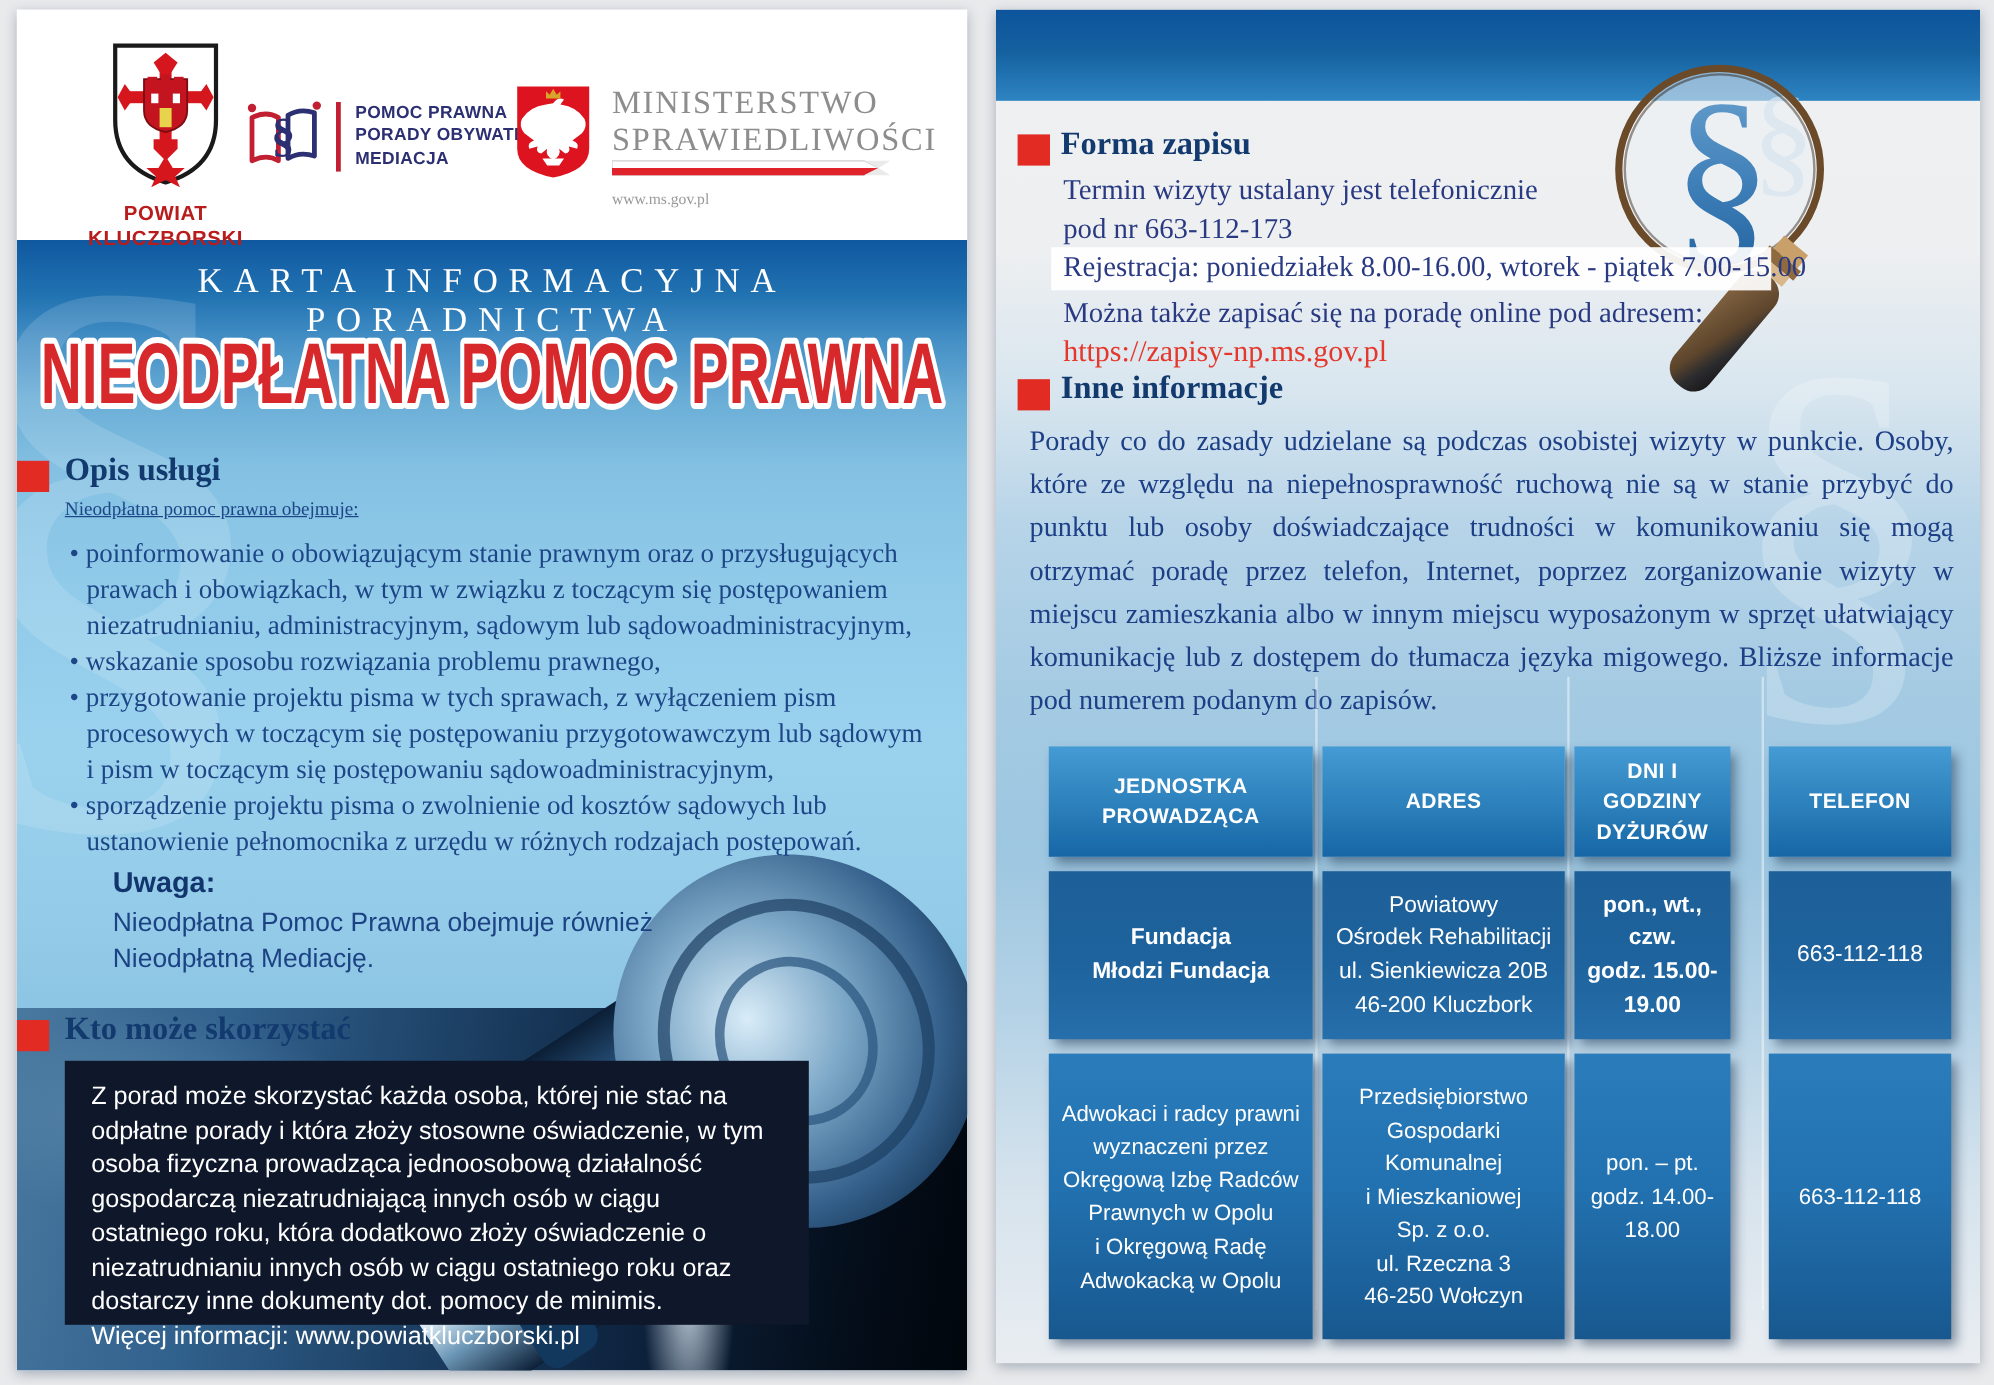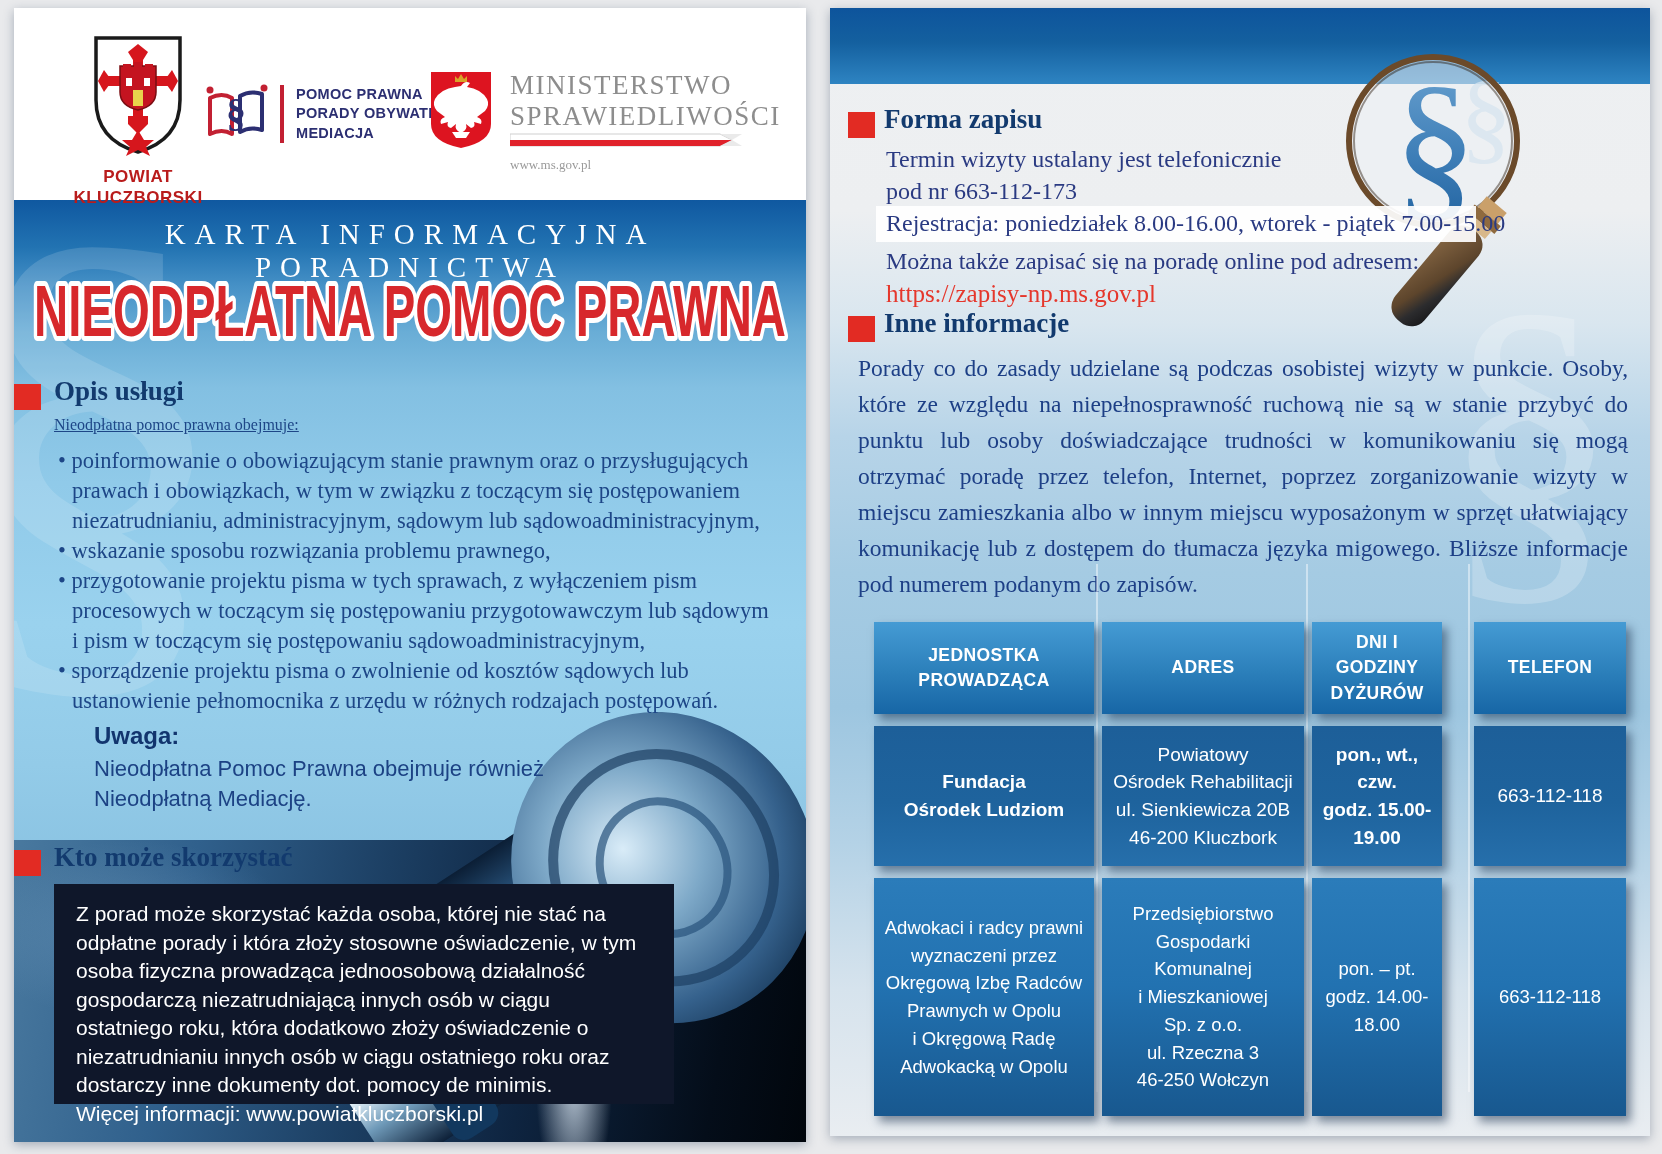--- a/index.html
+++ b/index.html
@@ -278,21 +278,21 @@
       <div class="tbl-sep" style="left:266px;"></div>
       <div class="tbl-sep" style="left:476px;"></div>
       <div class="tbl-sep" style="left:638px;"></div>
 
       <div class="tbl-cell tbl-head c1">JEDNOSTKA PROWADZĄCA</div>
       <div class="tbl-cell tbl-head c2">ADRES</div>
       <div class="tbl-cell tbl-head c3">DNI I GODZINY DYŻURÓW</div>
       <div class="tbl-cell tbl-head c4">TELEFON</div>
 
       <div class="tbl-cell tbl-r1 c1 bold">Fundacja
-Ośrodek Ludziom</div>
+Młodzi Fundacja</div>
       <div class="tbl-cell tbl-r1 c2">Powiatowy
 Ośrodek Rehabilitacji
 ul. Sienkiewicza 20B
 46-200 Kluczbork</div>
       <div class="tbl-cell tbl-r1 c3 bold">pon., wt., czw.
 godz. 15.00-19.00</div>
       <div class="tbl-cell tbl-r1 c4">663-112-118</div>
 
       <div class="tbl-cell tbl-r2 c1">Adwokaci i radcy prawni
 wyznaczeni przez

